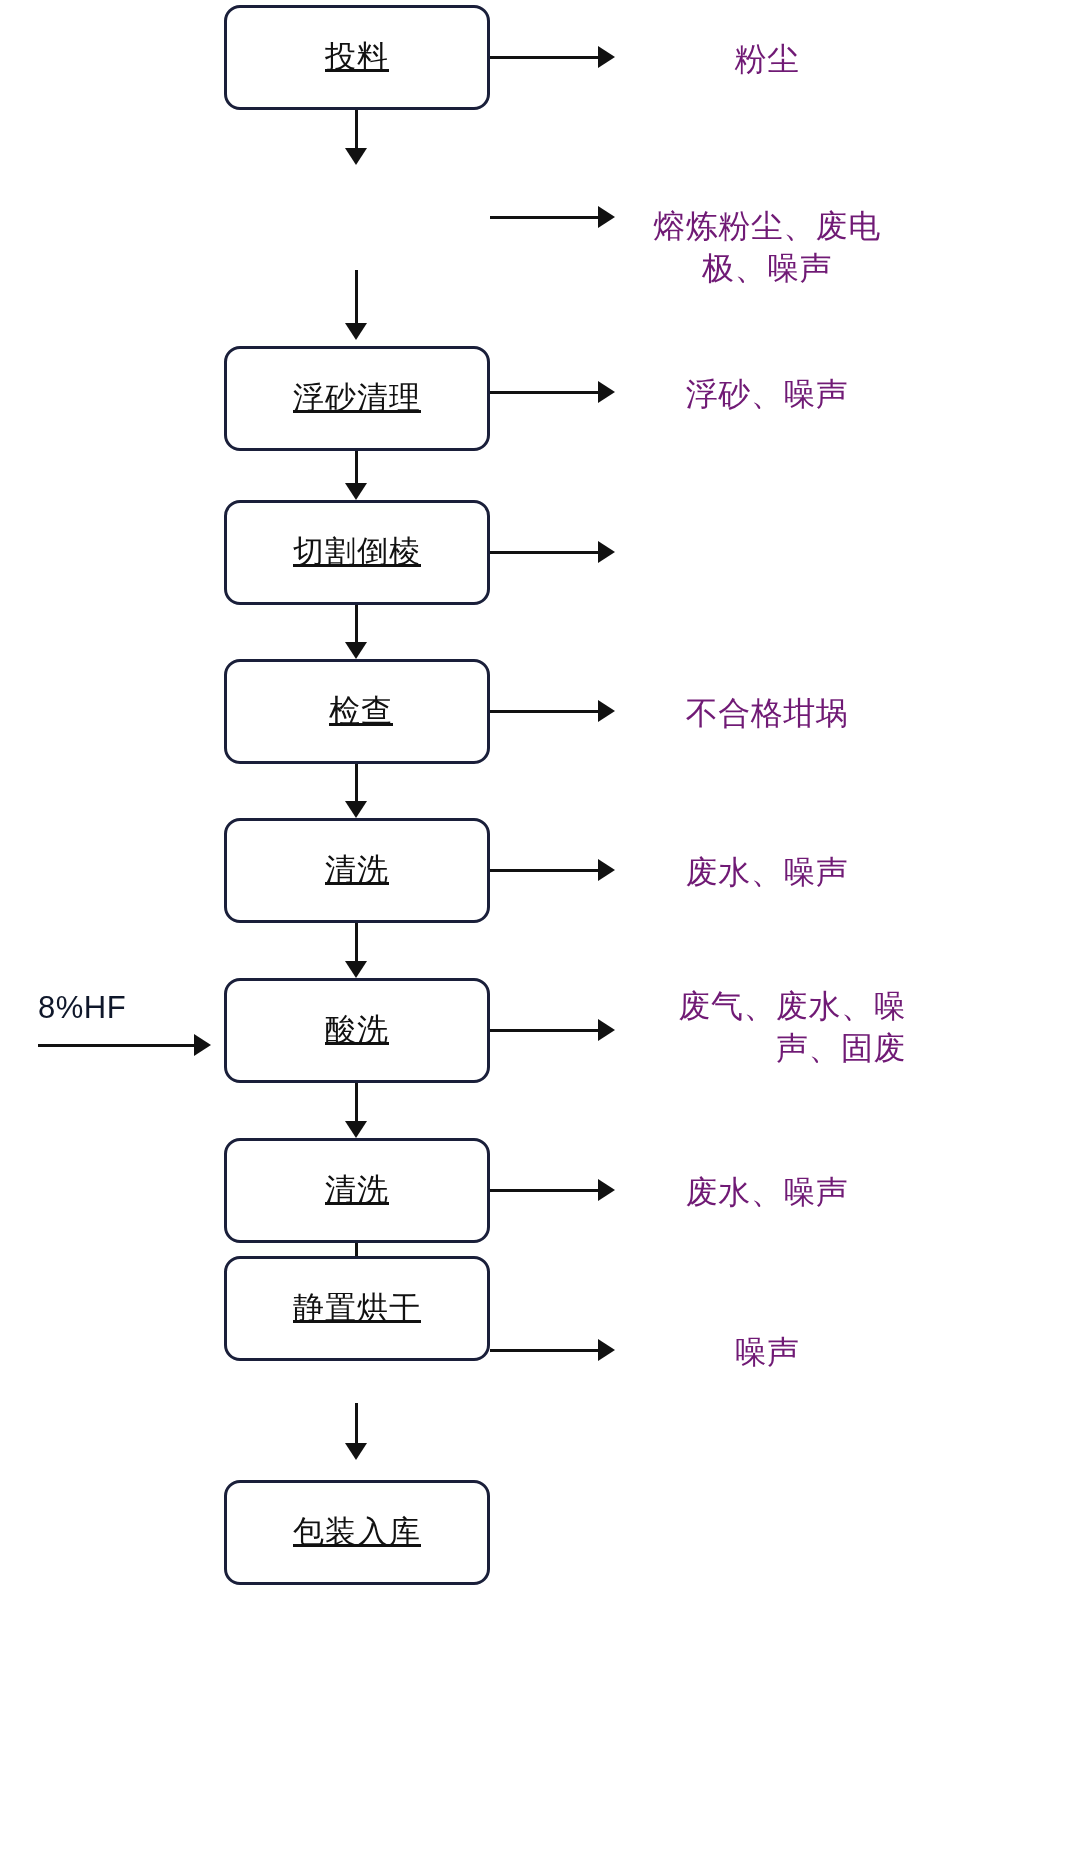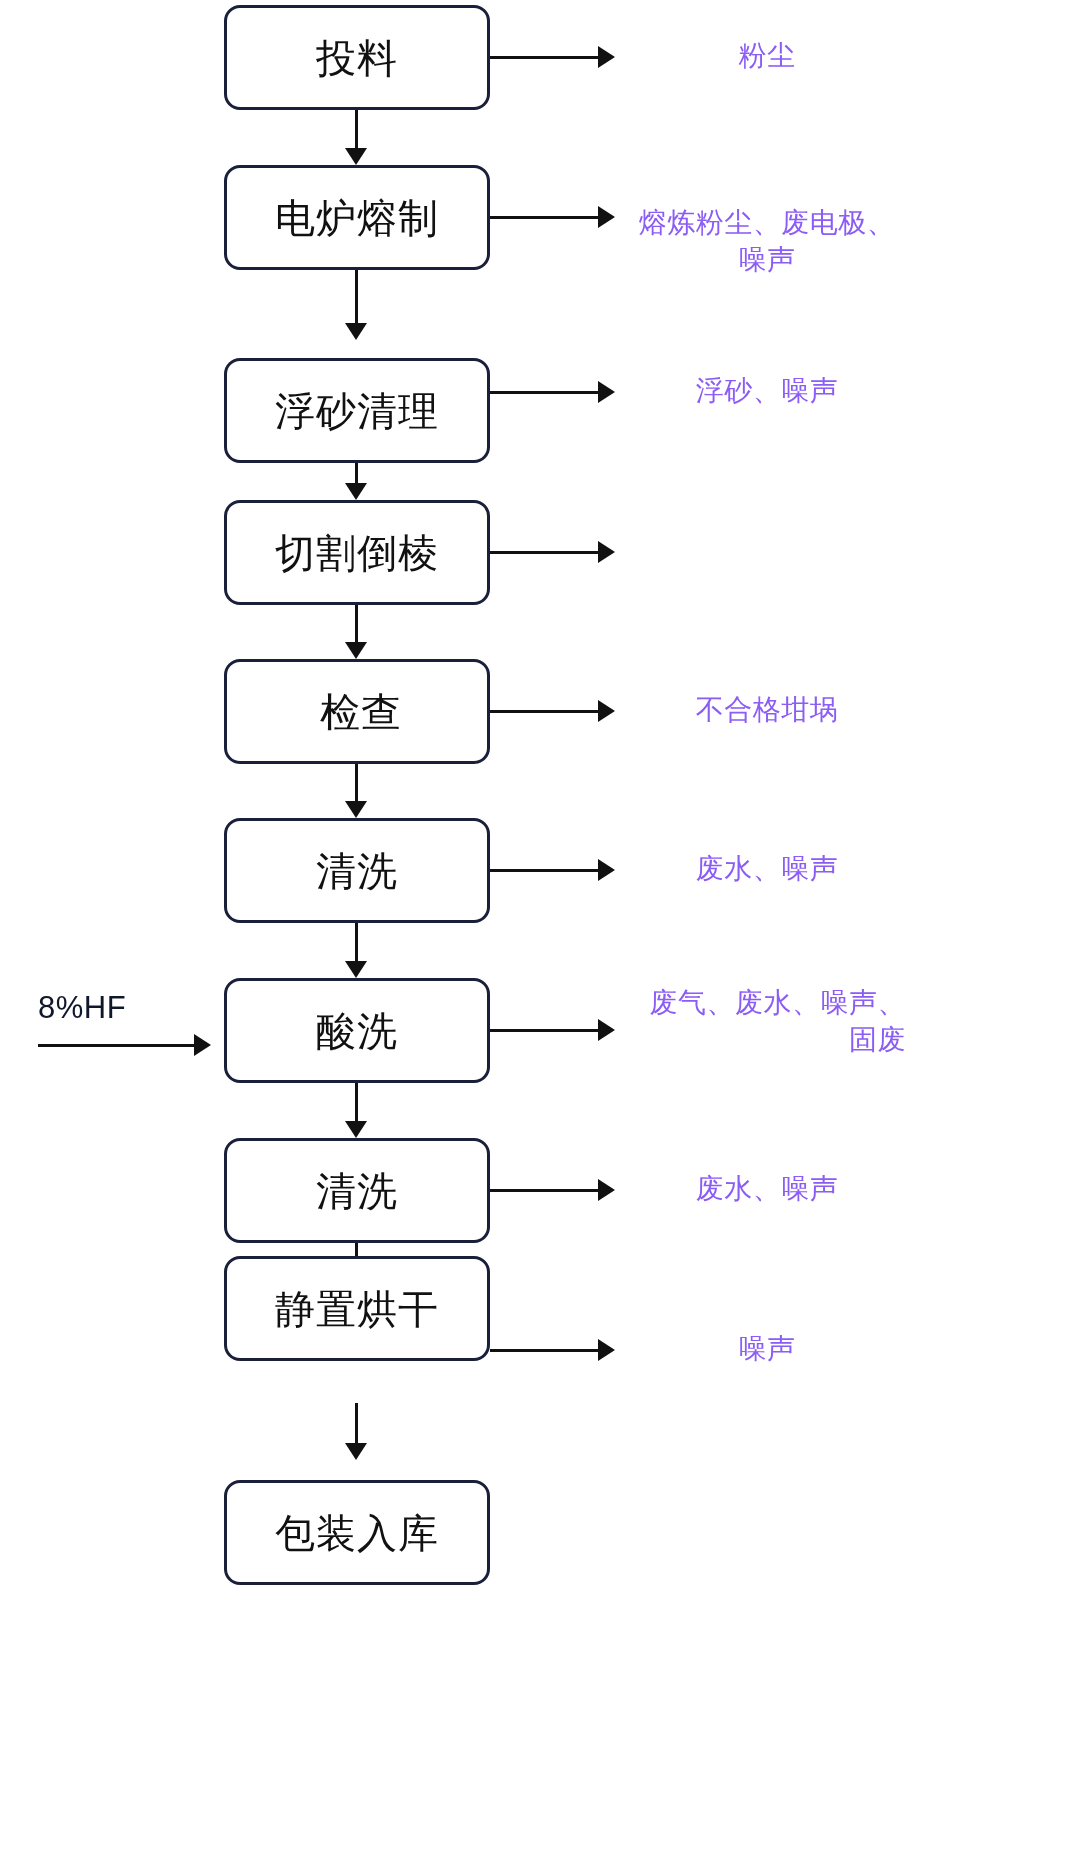--- a/index.html
+++ b/index.html
@@ -27,25 +27,26 @@
     height: 105px;
     border: 3px solid #1a1f3a;
     border-radius: 16px;
     background: #ffffff;
     display: flex;
     align-items: center;
     justify-content: center;
     z-index: 3;
   }
   .node-label {
-    font-size: 40px;
+    font-size: 31px;
     color: #111111;
     letter-spacing: 1px;
     line-height: 1.1;
     white-space: nowrap;
+    text-decoration: underline;
   }
   
   .vconn {
     position: absolute;
     left: 355px;
     width: 3px;
     background: #111111;
     z-index: 1;
   }
   .varrow {
@@ -73,46 +74,43 @@
     border-bottom: 11px solid transparent;
     border-left: 17px solid #111111;
     z-index: 2;
   }
   
   .emission {
     position: absolute;
     left: 628px;
     width: 278px;
     text-align: center;
-    font-size: 28px;
-    color: #8b5cf6;
+    font-size: 32px;
+    color: #701a75;
     line-height: 1.32;
     letter-spacing: 0.5px;
   }
   
   .input-label {
     position: absolute;
     font-size: 31px;
     color: #0f172a;
     letter-spacing: 0.5px;
     white-space: nowrap;
   }
 </style>
 </head>
 <body>
 
 <div id="canvas">
 
   <div class="node" style="top:5px;">
     <span class="node-label">投料</span>
   </div>
-  <div class="node" style="top:165px;">
-    <span class="node-label">电炉熔制</span>
-  </div>
-  <div class="node" style="top:358px;align-items:center;">
+  <div class="node" style="top:346px;align-items:center;">
     <span class="node-label">浮砂清理</span>
   </div>
   <div class="node" style="top:500px;">
     <span class="node-label">切割倒棱</span>
   </div>
   <div class="node" style="top:659px;padding-left:8px;">
     <span class="node-label">检查</span>
   </div>
   <div class="node" style="top:818px;">
     <span class="node-label">清洗</span>

